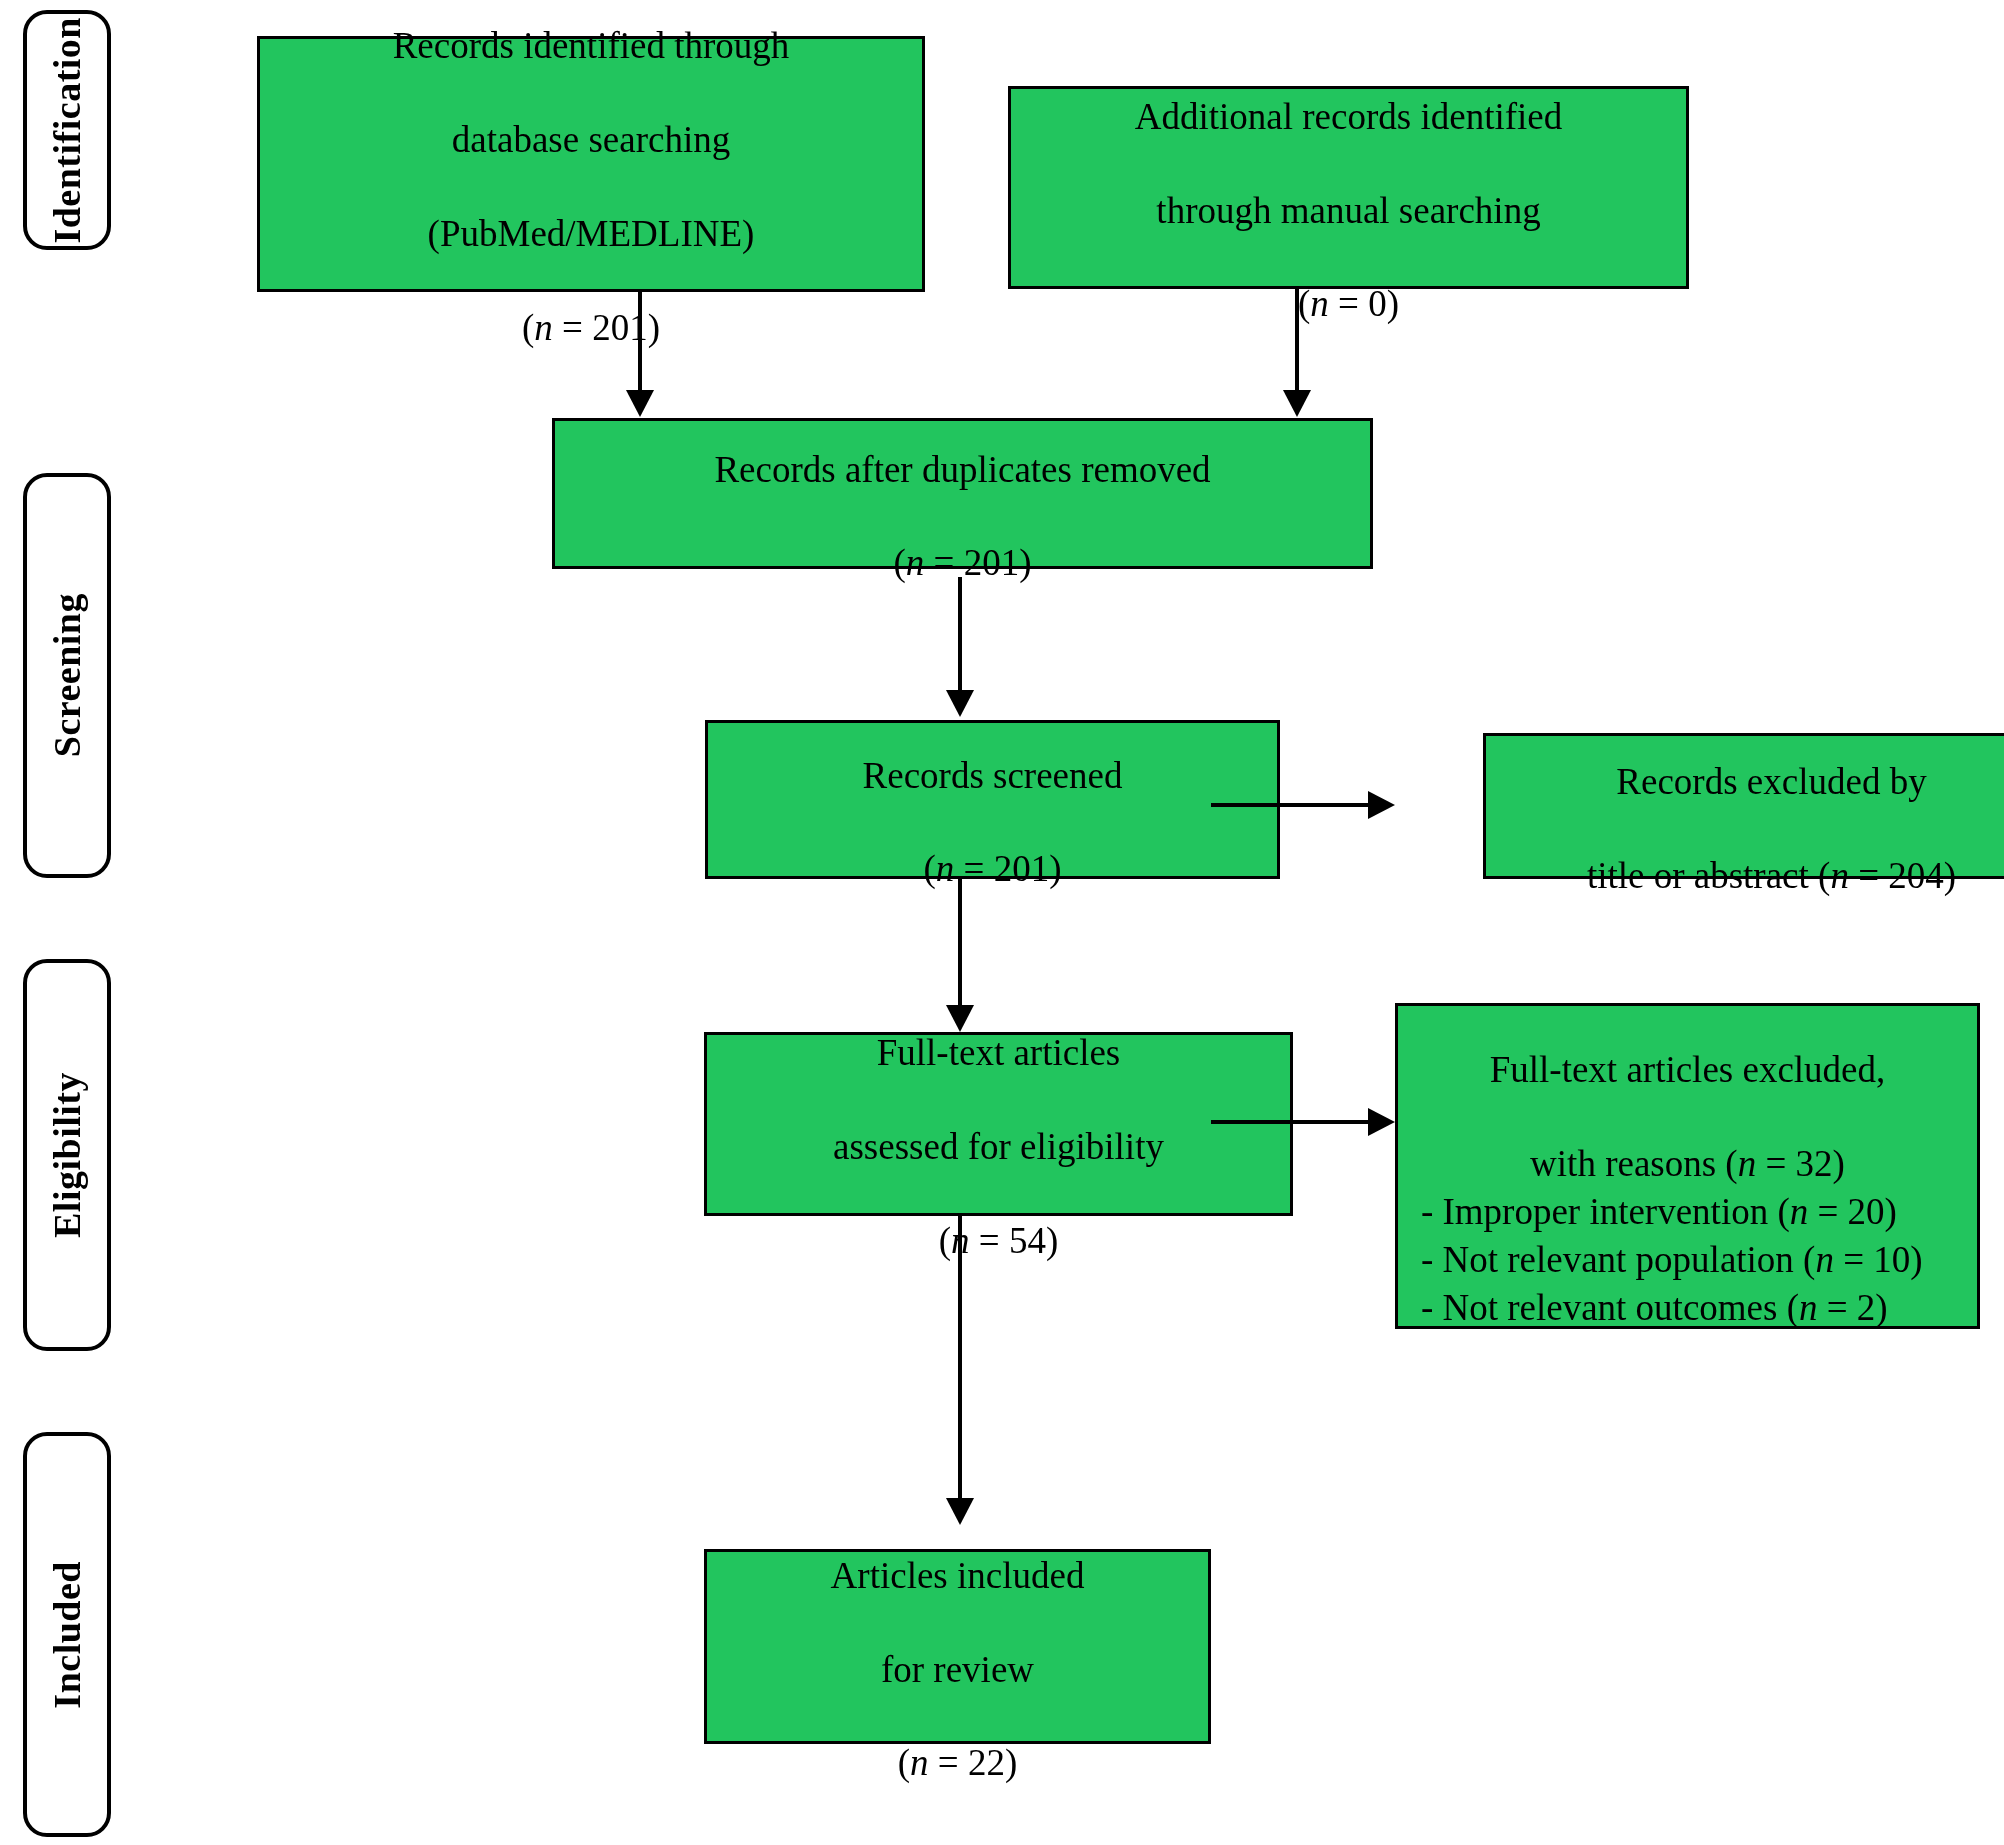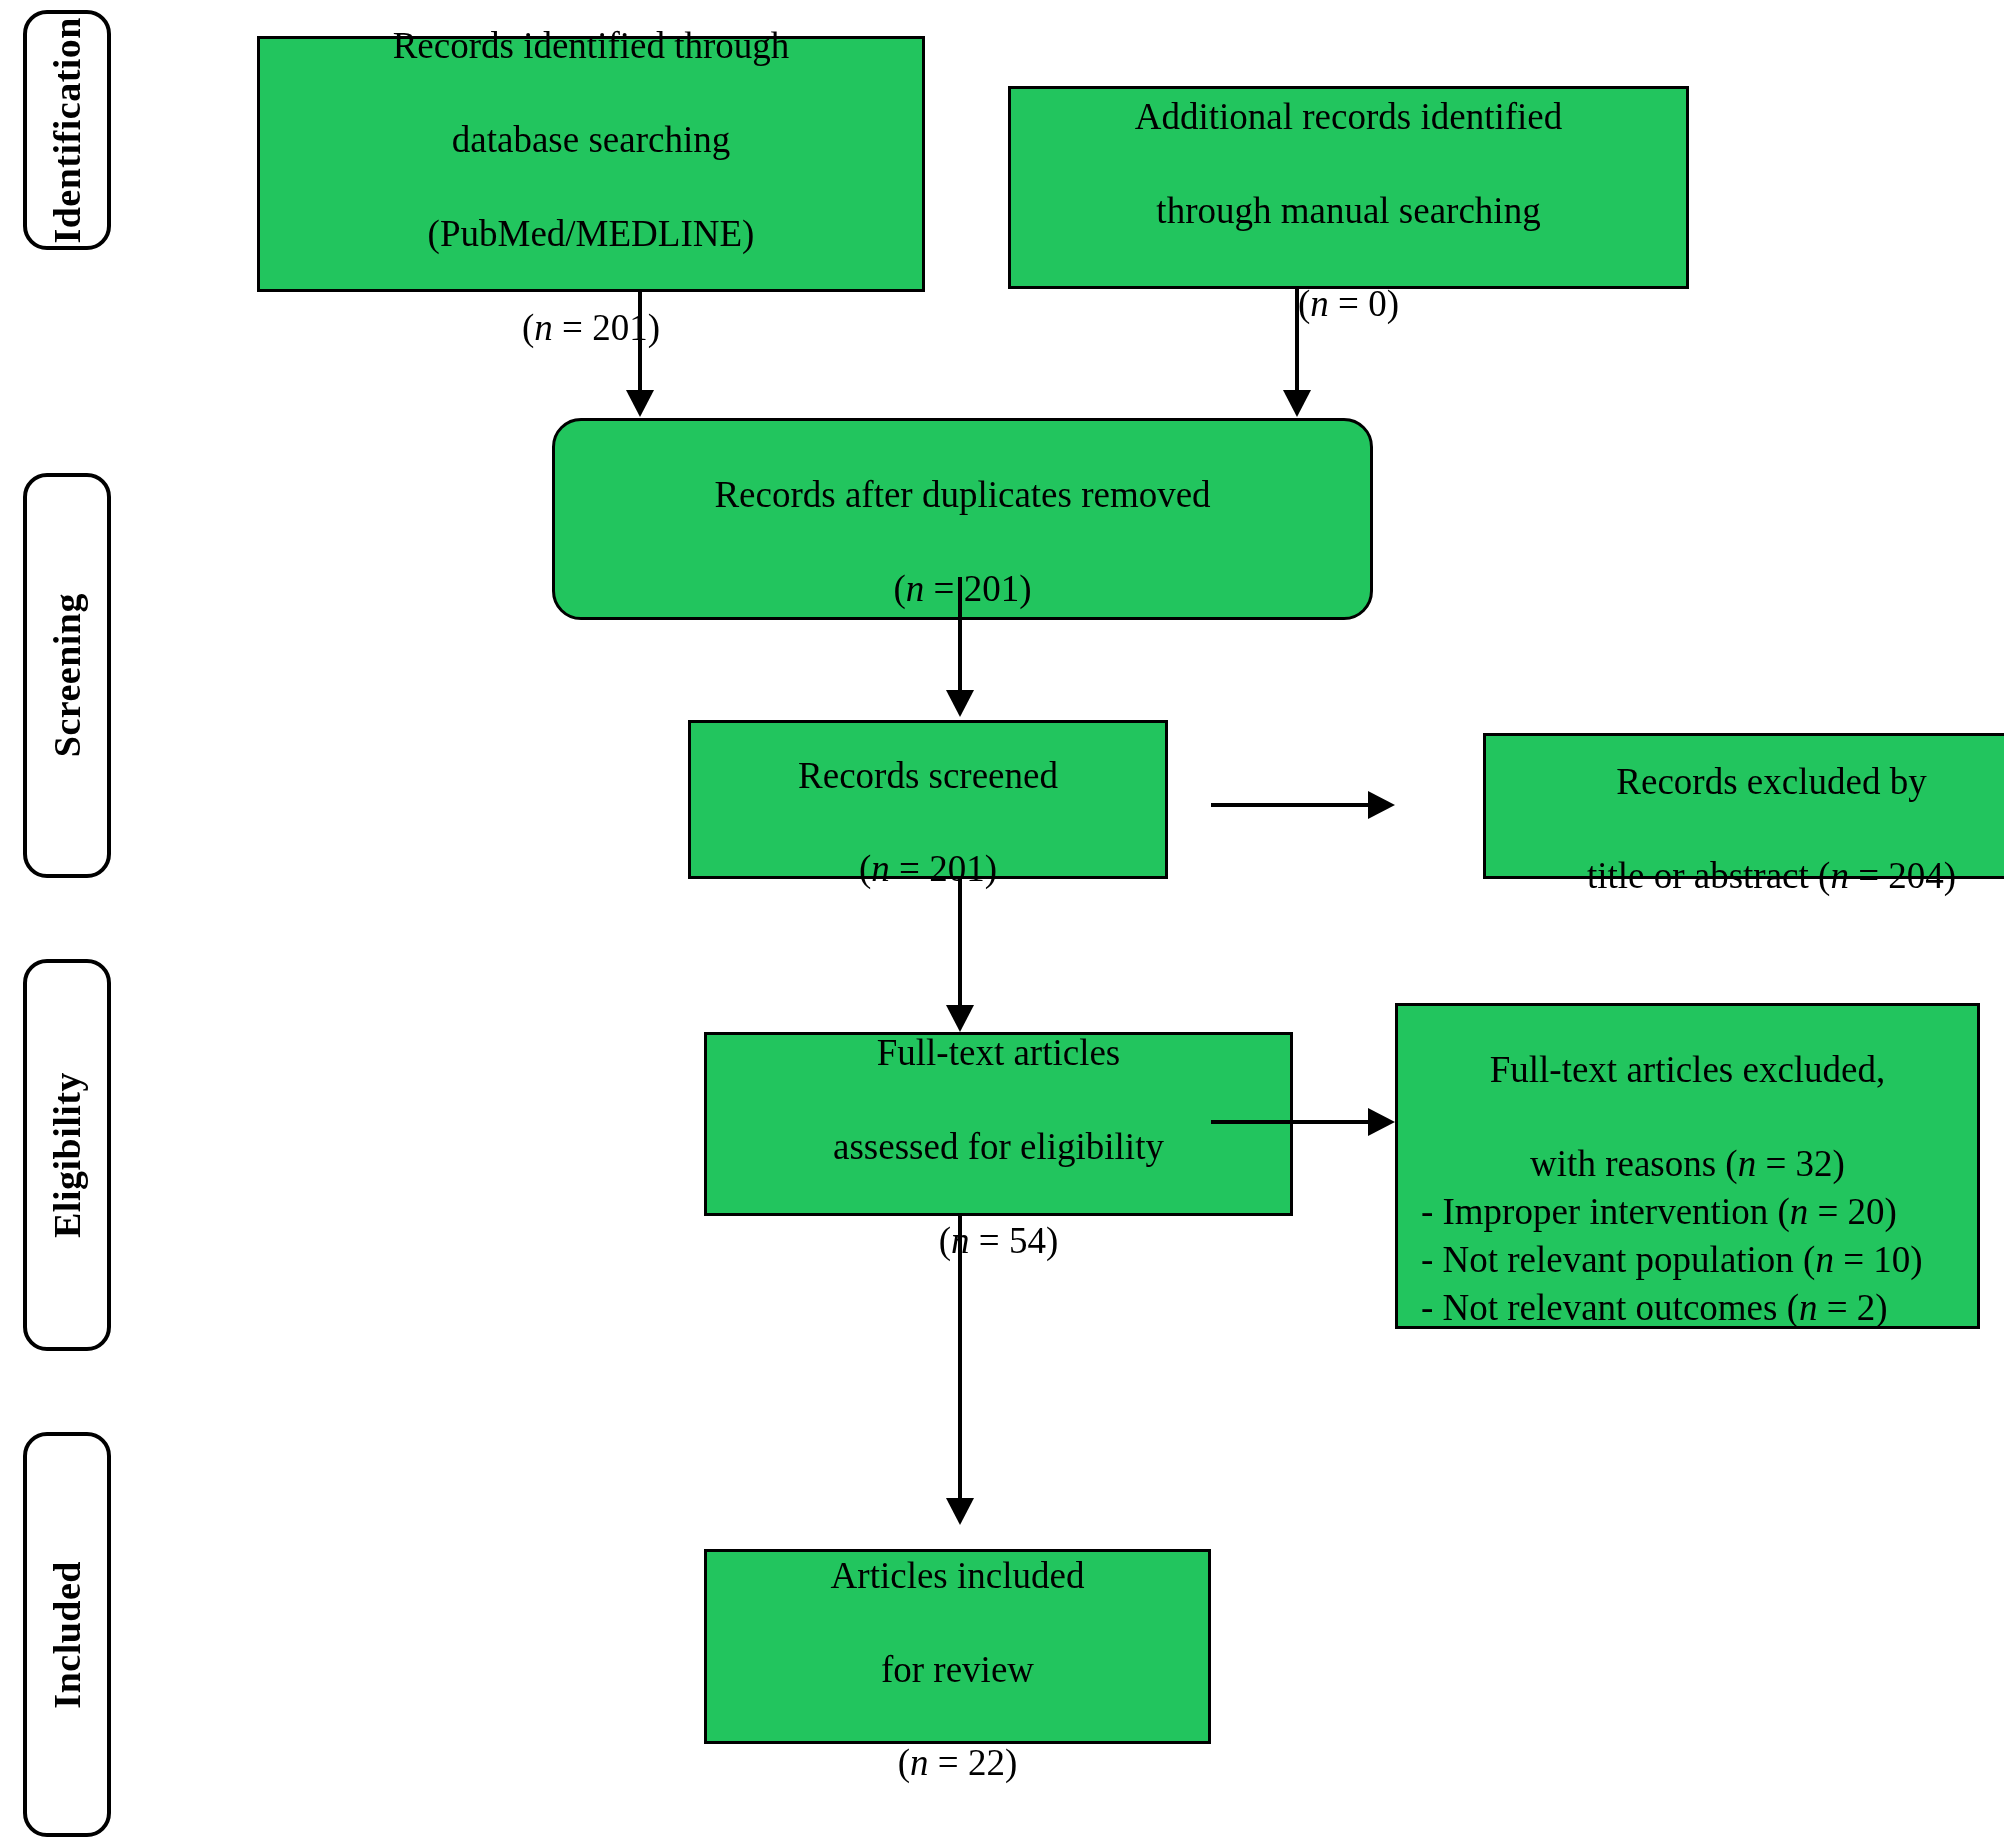--- a/index.html
+++ b/index.html
@@ -146,31 +146,31 @@
       <span>(</span><em class="nital">n</em><span> = 0)</span>
     </div>
   </div>
 
   <div class="v-line" style="left:638px; top:292px; height:100px;"></div>
   <div class="arrow-down" style="left:626px; top:390px;"></div>
 
   <div class="v-line" style="left:1295px; top:288px; height:103px;"></div>
   <div class="arrow-down" style="left:1283px; top:390px;"></div>
 
-  <div class="flow-box" style="left:552px; top:418px; width:821px; height:202px;border-radius:29px;">
+  <div class="flow-box" style="left:552px; top:418px; width:821px; height:151px;">
     <div class="box-text">
       <span>Records after duplicates removed</span><br>
       <span>(</span><em class="nital">n</em><span> = 201)</span>
     </div>
   </div>
 
   <div class="v-line" style="left:958px; top:577px; height:114px;"></div>
   <div class="arrow-down" style="left:946px; top:690px;"></div>
 
-  <div class="flow-box" style="left:688px; top:720px; width:480px; height:159px;justify-content:center;">
+  <div class="flow-box" style="left:705px; top:720px; width:575px; height:159px;justify-content:center;">
     <div class="box-text">
       <span>Records screened</span><br>
       <span>(</span><em class="nital">n</em><span> = 201)</span>
     </div>
   </div>
 
   <div class="h-line" style="left:1211px; top:803px; width:161px;"></div>
   <div class="arrow-right" style="left:1368px; top:791px;"></div>
 
   <div class="flow-box" style="left:1443px; top:733px; width:577px; height:146px;margin-left:40px;">

